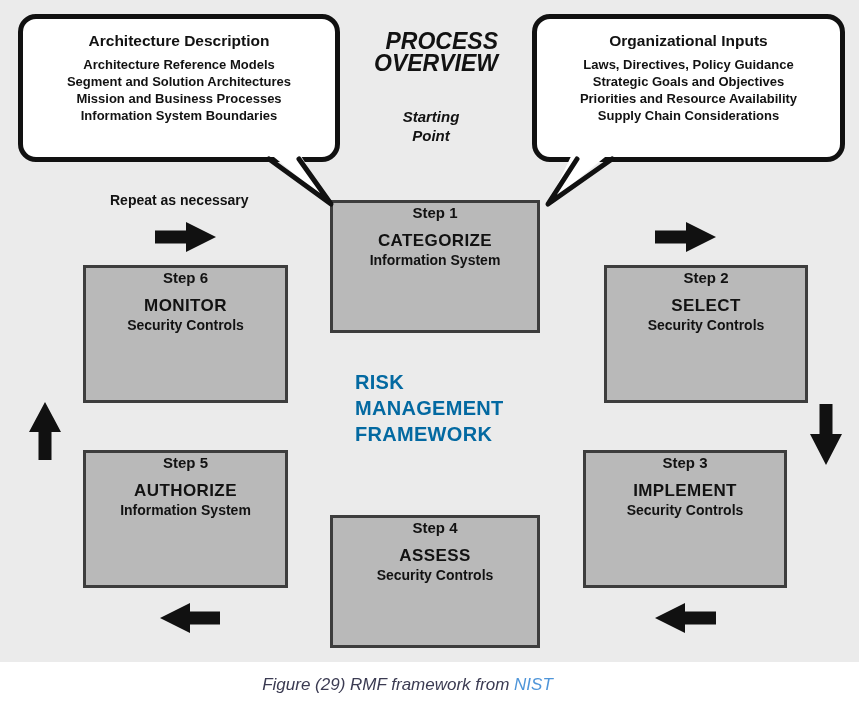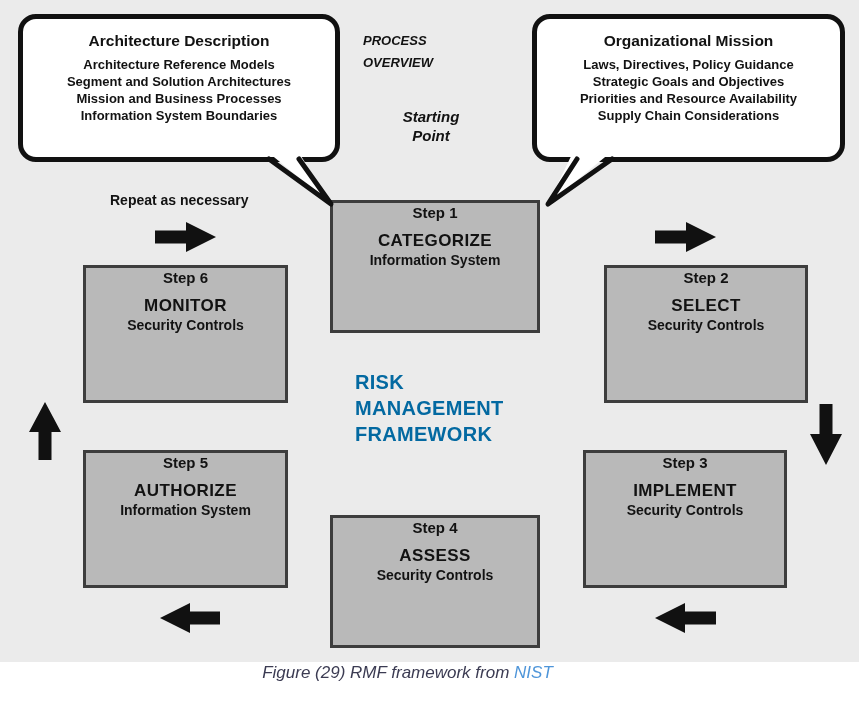--- a/index.html
+++ b/index.html
@@ -42,22 +42,22 @@
   .bubble-line {
     font-size: 13px;
     font-weight: bold;
     line-height: 17px;
   }
 
   
   .process-overview {
     position: absolute;
     left: 363px; top: 30px; width: 135px;
-    text-align: left;
-    font-size: 13px; line-height: 22px;
+    text-align: right;
+    font-size: 23px; line-height: 22px;
     font-weight: bold; font-style: italic;
     color: #121212;
   }
   .starting-point {
     position: absolute;
     left: 385px; top: 107px; width: 92px;
     text-align: center;
     font-size: 15px; line-height: 19px;
     font-weight: bold; font-style: italic;
     color: #121212;
@@ -107,21 +107,21 @@
   .tail-fill { fill: #ffffff; stroke: none; }
   .tail-stroke { fill: none; stroke: #111111; stroke-width: 5; stroke-linecap: round; stroke-linejoin: round; }
 
   
   .caption {
     position: absolute;
     left: 0; top: 662px;
     width: 815px; height: 51px;
     background: #ffffff;
     text-align: center;
-    padding-top: 1px;
+    padding-top: 13px;
     font-style: italic;
     font-size: 17px;
     color: #3b3b52;
   }
   .caption a {
     color: #4e95d9;
     font-style: italic;
     text-decoration: none;
     cursor: pointer;
   }
@@ -134,21 +134,21 @@
 
     <div class="bubble bubble-left">
       <div class="bubble-title">Architecture Description</div>
       <div class="bubble-line">Architecture Reference Models</div>
       <div class="bubble-line">Segment and Solution Architectures</div>
       <div class="bubble-line">Mission and Business Processes</div>
       <div class="bubble-line">Information System Boundaries</div>
     </div>
 
     <div class="bubble bubble-right">
-      <div class="bubble-title">Organizational Mission</div>
+      <div class="bubble-title">Organizational Inputs</div>
       <div class="bubble-line">Laws, Directives, Policy Guidance</div>
       <div class="bubble-line">Strategic Goals and Objectives</div>
       <div class="bubble-line">Priorities and Resource Availability</div>
       <div class="bubble-line">Supply Chain Considerations</div>
     </div>
 
     <div class="process-overview">PROCESS OVERVIEW</div>
     <div class="starting-point">Starting Point</div>
     <div class="repeat-note">Repeat as necessary</div>
     <div class="center-title">RISK MANAGEMENT FRAMEWORK</div>

